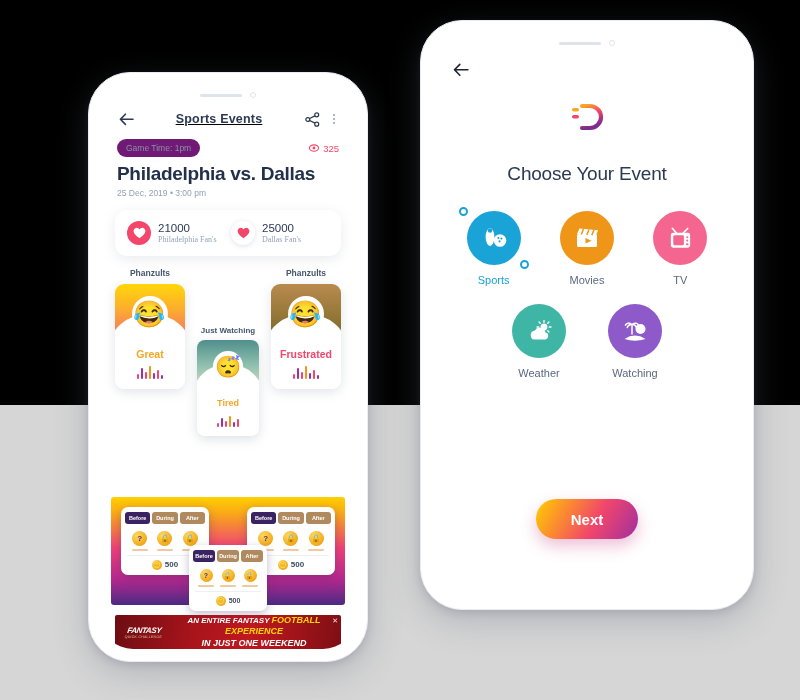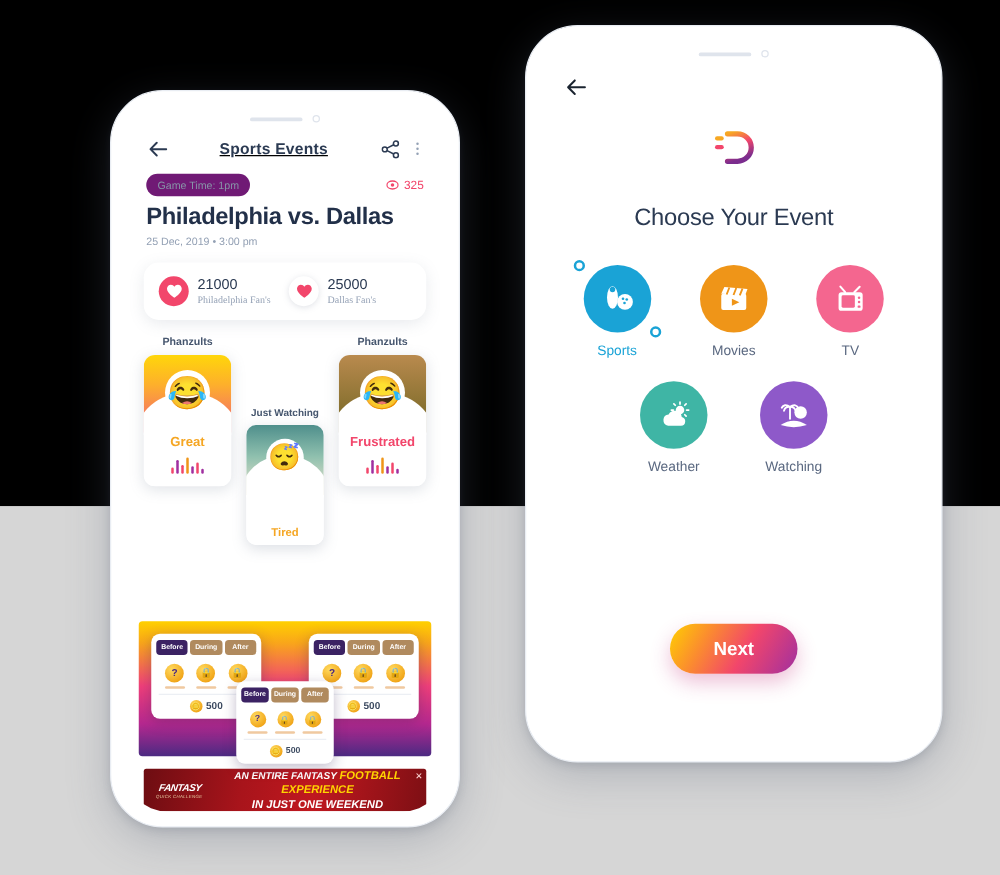--- a/index.html
+++ b/index.html
@@ -136,21 +136,21 @@
   .watch-col {
     position: absolute; left: 50%; transform: translateX(-50%); top: 58px;
     width: 62px; text-align: center; z-index: 12;
   }
   .watch-lbl { font-size: 8px; color: #46566e; font-weight: bold; margin-bottom: 5px; }
   .watch-card { width: 62px; height: 96px; border-radius: 8px; overflow: hidden;
                 box-shadow: 0 3px 11px rgba(120,130,150,.25); background:#fff; position: relative; }
   .watch-card .mood-top { height: 56px; }
   .watch-card .emoji { width: 30px; height: 30px; font-size: 21px; top: 11px; }
   .watch-card .mood-bot { height: 40px; }
-  .watch-card .mood-name { font-size: 9px; margin-top: 23px; }
+  .watch-card .mood-name { font-size: 9px; }
 
   
   .bet-panel {
     position: absolute; left: 10px; right: 10px; bottom: 0; height: 108px;
     background: linear-gradient(180deg,#ffd000 0%,#f9a61a 16%,#ef3f7a 48%,#b5288f 76%,#4b2a82 100%);
     border-radius: 3px;
   }
   .bet-row { position: relative; height: 100%; }
   .bet-card {
     position: absolute; background: #fff; border-radius: 7px;

